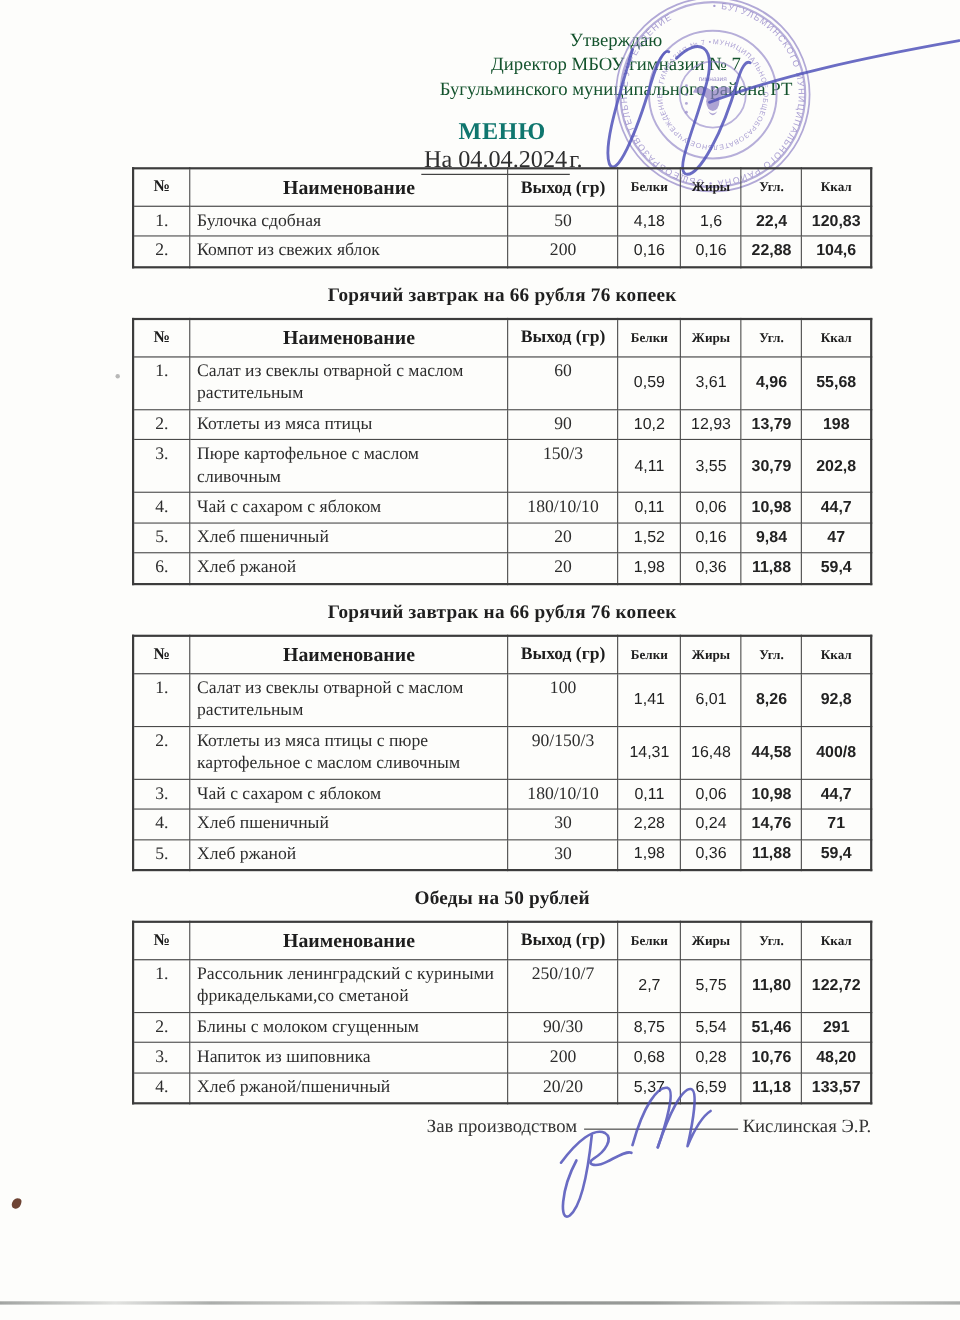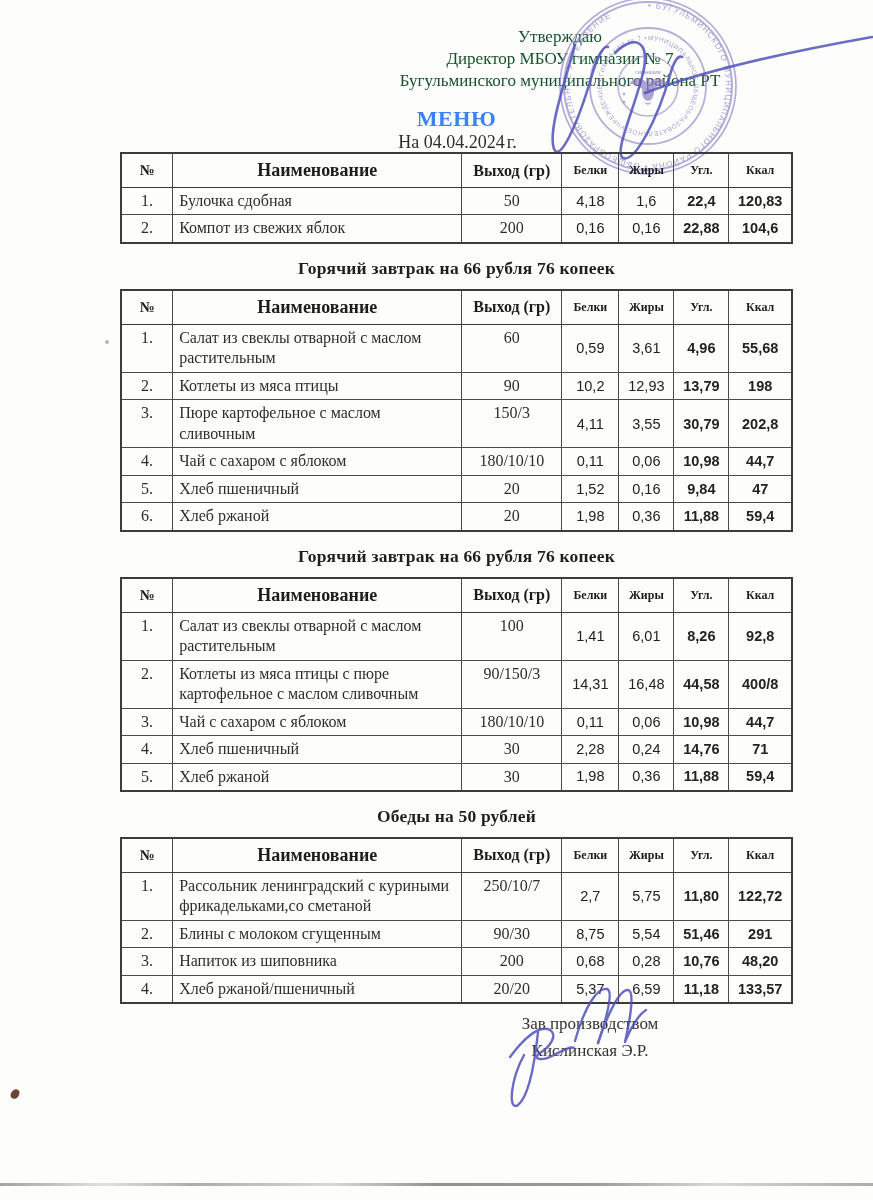--- a/index.html
+++ b/index.html
@@ -18,25 +18,25 @@
     height:16px;vertical-align:baseline;margin-right:4px;
   }
   
   .stamp{position:absolute;left:556px;top:-6px;opacity:.88;filter:blur(.3px);}
   
   .sig{position:absolute;pointer-events:none;}
   .sig path{fill:none;stroke-linecap:round;stroke-linejoin:round;}
   
   .doc-title{
     position:absolute;top:106px;left:120px;width:673px;text-align:center;
-    font-size:22px;font-weight:bold;letter-spacing:.5px;color:#3b82f6;
+    font-size:22px;font-weight:bold;letter-spacing:.5px;color:#0f766e;
   }
   .doc-date{
     position:absolute;top:132px;left:120px;width:673px;text-align:center;
-    font-size:18px;color:#2e2e2e;
+    font-size:22px;color:#2e2e2e;
   }
   .doc-date .u{border-bottom:1.5px solid #2e2e2e;padding:0 2px 1px 2px;}
   
   .content{position:absolute;top:152px;left:120px;width:673px;}
   .tbl-title{
     text-align:center;font-size:17.5px;font-weight:bold;color:#1f1f1f;
     margin:14px 0 10px 0;letter-spacing:.2px;
   }
   .content .tbl-title:first-child{margin-top:4px;}
   table.menu{
@@ -57,21 +57,21 @@
   table.menu td{font-size:16px;line-height:1.28;color:#2d2d2d;}
   table.menu td:nth-child(1){text-align:center;}
   table.menu td:nth-child(3){text-align:center;}
   table.menu td:nth-child(n+4){
     text-align:center;font-family:"Liberation Sans","DejaVu Sans",sans-serif;
     font-size:14.5px;vertical-align:middle;color:#222;
   }
   table.menu td:nth-child(6),table.menu td:nth-child(7){font-weight:bold;}
   
   .footer{position:absolute;top:1012px;left:388px;width:404px;font-size:17px;color:#333;}
-  .footer .frow{display:flex;align-items:center;line-height:23px;flex-direction:column;}
+  .footer .frow{display:flex;align-items:flex-start;line-height:23px;}
   .footer .flabel{white-space:nowrap;}
   .footer .fline{flex:1;border-bottom:1.4px solid #3a3a3a;margin:0 4px 3px 6px;height:14px;}
   .footer .fname{white-space:nowrap;}
   
   .speck1{position:absolute;left:11px;top:1089px;width:8px;height:10px;
     background:#6e4434;border-radius:60% 40% 55% 45%;transform:rotate(20deg);}
   .speck2{position:absolute;left:105px;top:340px;width:4px;height:4px;
     background:#9a9a9a;border-radius:50%;opacity:.7;}
   .scan-edge{position:absolute;left:0;top:1183px;width:873px;height:3px;
     background:linear-gradient(90deg,

